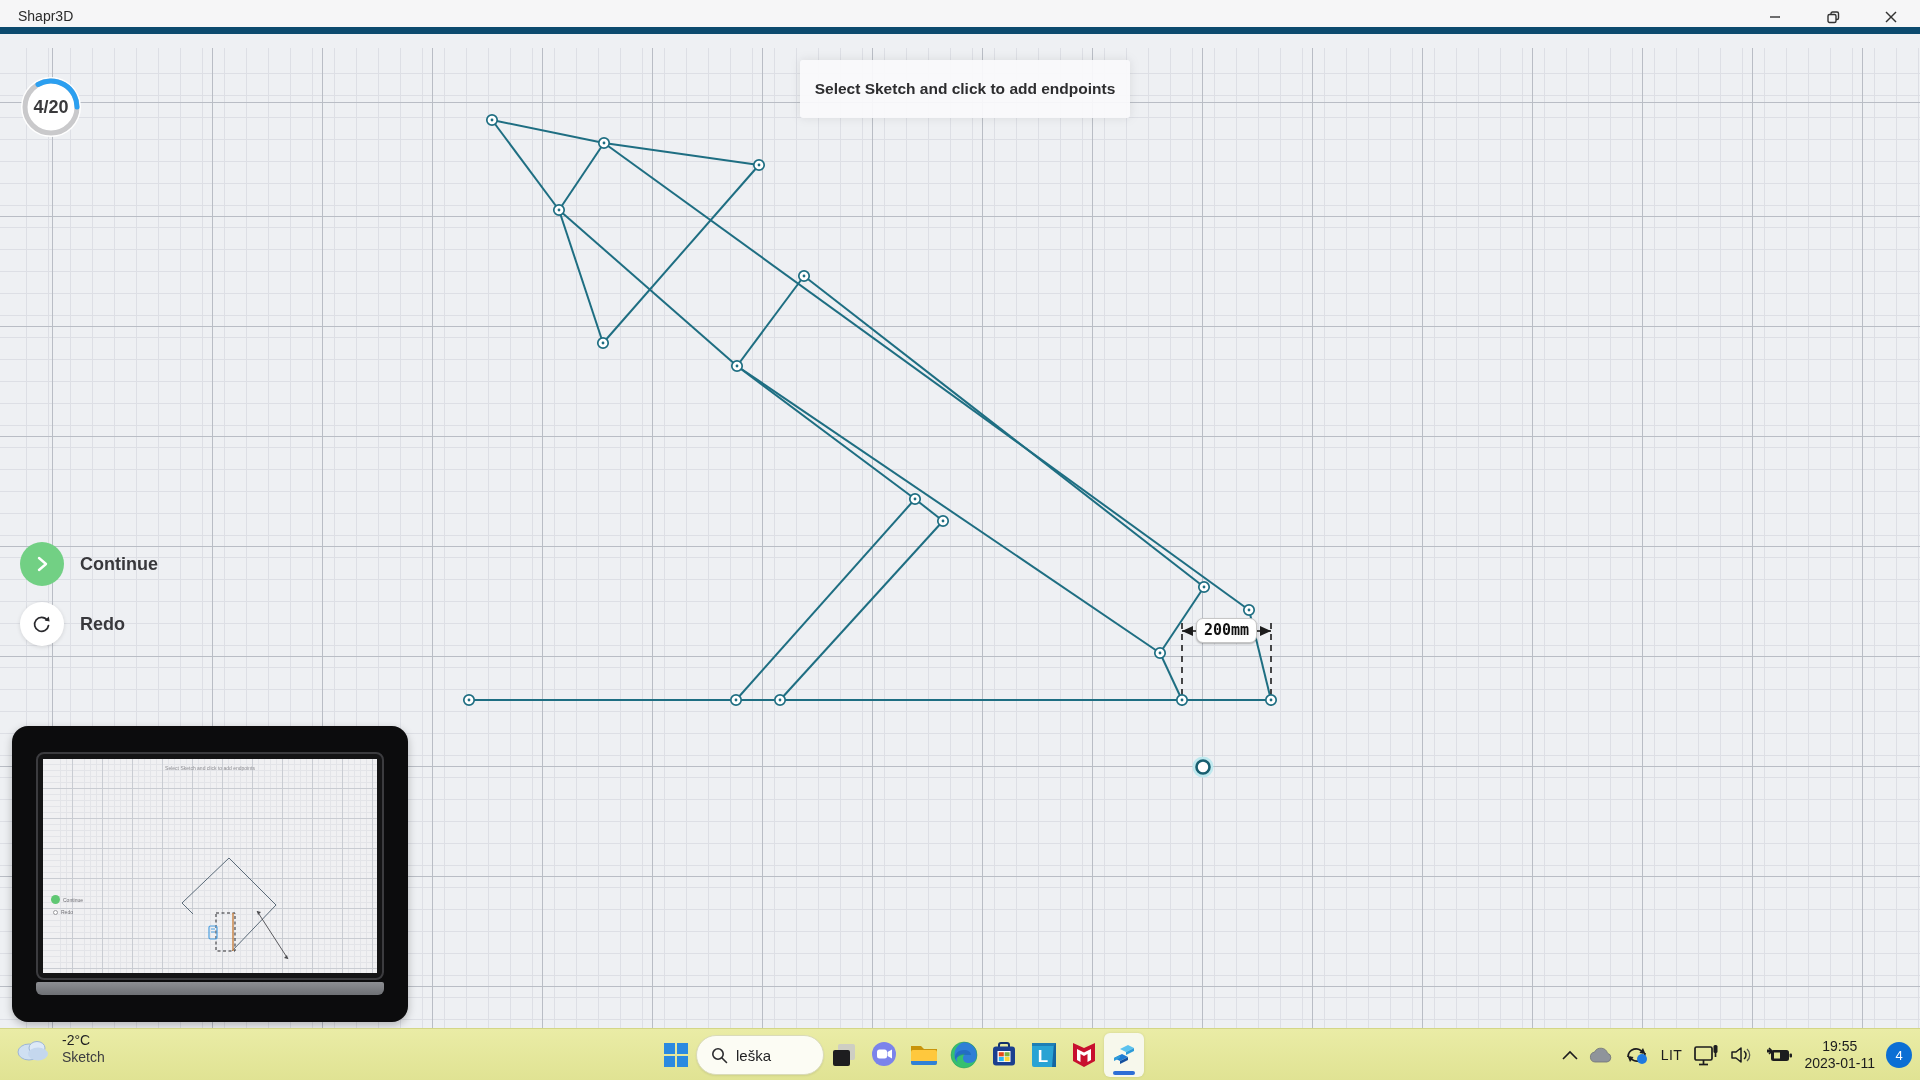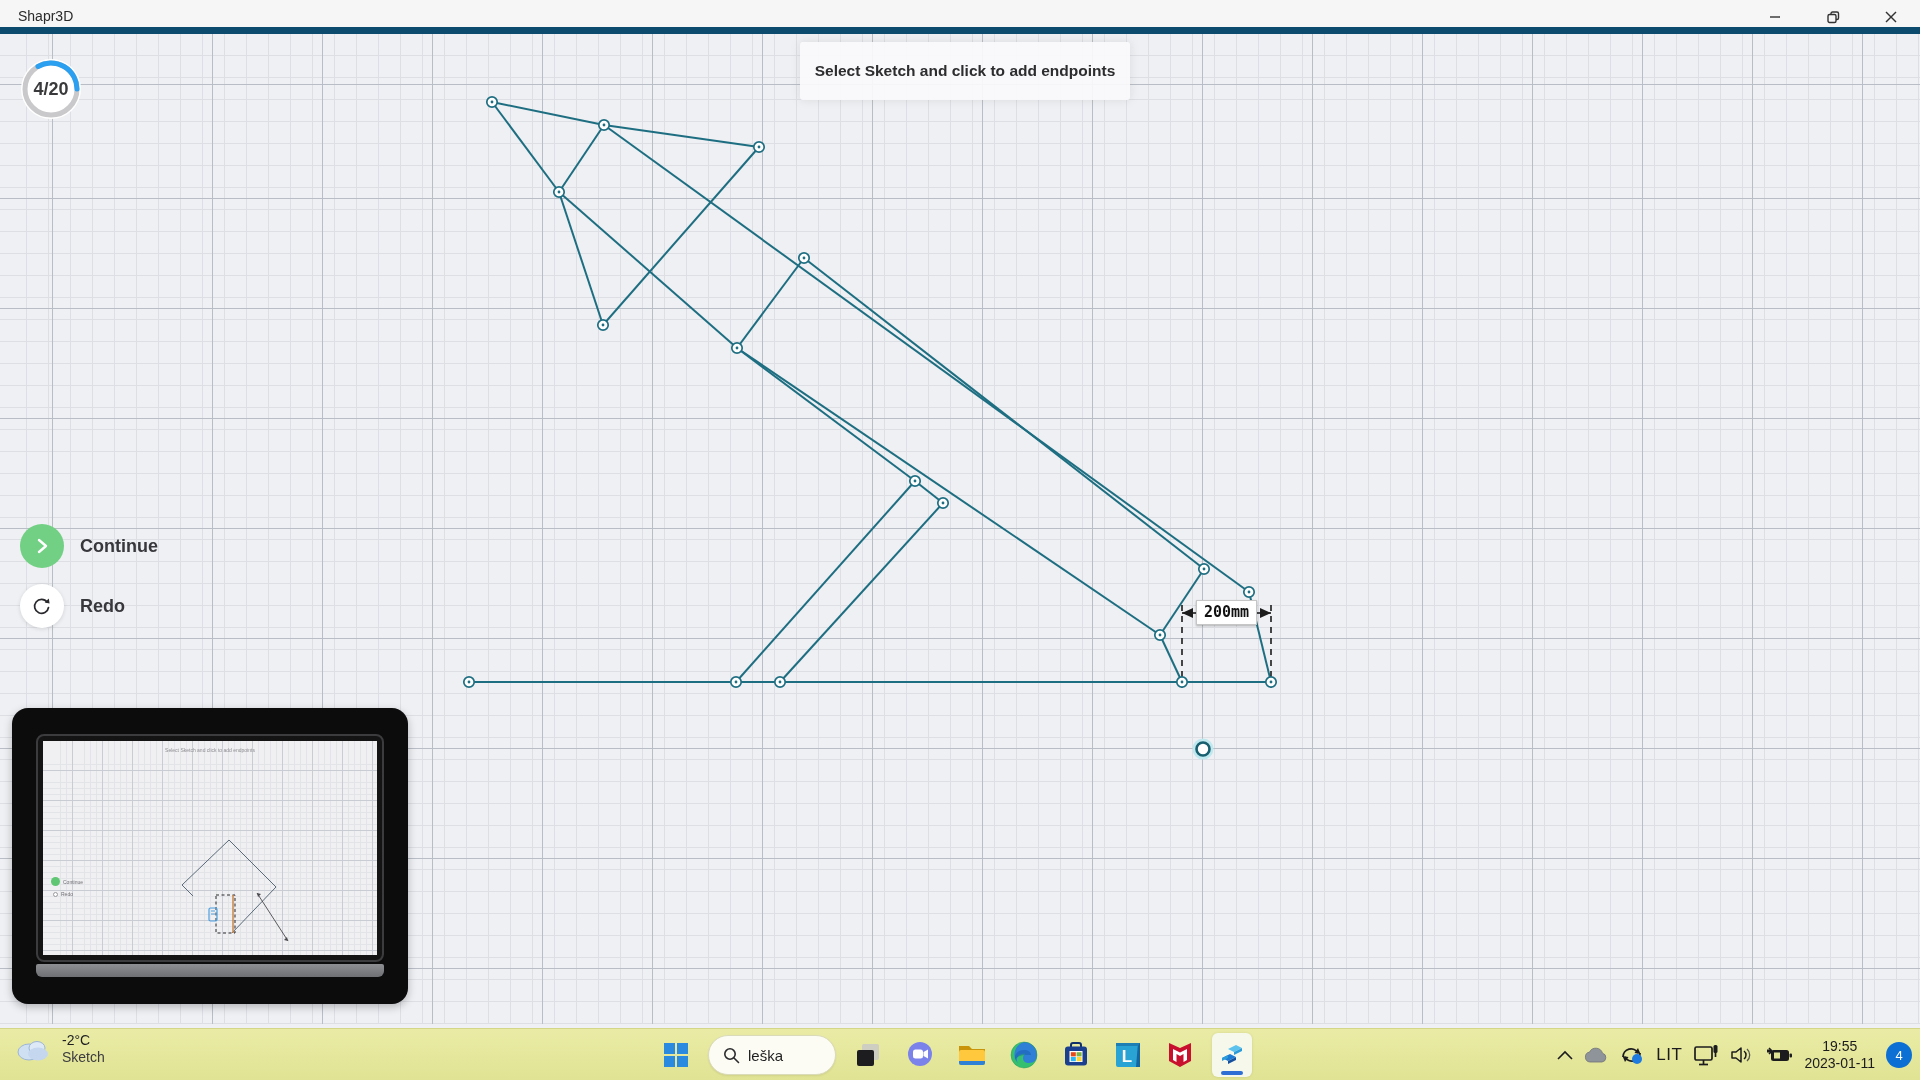--- a/index.html
+++ b/index.html
@@ -8,21 +8,21 @@
 
   
   #titlebar { position:absolute; left:0; top:0; width:1920px; height:34px;
     background:#f6f6f7; border-bottom:7px solid #0c4a6e; z-index:30; }
   #app-title { position:absolute; left:18px; top:8px; font-size:14px; color:#2a2a2a; }
   .win-controls { position:absolute; right:0; top:0; height:34px; display:flex; }
   .win-btn { width:58px; height:34px; display:flex; align-items:center; justify-content:center; }
   .win-btn svg { stroke:#333; stroke-width:1.4; fill:none; }
 
   
-  #canvas { position:absolute; left:0; top:30px; width:1920px; height:994px;
+  #canvas { position:absolute; left:0; top:48px; width:1920px; height:994px;
     background-color:#eef0f3;
     background-image:
       repeating-linear-gradient(#0000 0 108.5px, #b9bdc5 108.5px 110px),
       repeating-linear-gradient(90deg, #0000 0 108.5px, #b9bdc5 108.5px 110px),
       repeating-linear-gradient(#0000 0 21px, #dddfe5 21px 22px),
       repeating-linear-gradient(90deg, #0000 0 21px, #dddfe5 21px 22px);
     background-position: 0 59px, 103px 0, 0 4px, 5px 0; }
   #sketch-svg { position:absolute; left:0; top:-34px; width:1920px; height:1080px; }
 
   
@@ -43,21 +43,21 @@
   #continue-action { left:20px; top:494px; }
   #redo-action { left:20px; top:554px; }
   .action-circle { width:44px; height:44px; border-radius:50%;
     display:flex; align-items:center; justify-content:center; }
   #continue-circle { background:#72d084; }
   #redo-circle { background:#ffffff; box-shadow:0 1px 4px rgba(0,0,0,0.12); }
   .action-label { font-size:18px; font-weight:600; color:#38383c; }
 
   
   #dim-pill { position:absolute; background:#fff; border:1px solid #c6c6c6;
-    border-radius:0; box-shadow:0 1px 2px rgba(0,0,0,0.28);
+    border-radius:7px; box-shadow:0 1px 2px rgba(0,0,0,0.28);
     font-family:"DejaVu Sans Mono", monospace; font-weight:bold; font-size:15px;
     color:#111; padding:1px 7px 2px 7px; line-height:20px; }
 
   
   #pip { position:absolute; left:12px; top:678px; width:396px; height:296px; z-index:20; }
   #pip-body { position:absolute; left:0; top:0; width:396px; height:296px;
     background:#0c0c0d; border-radius:16px; box-shadow:0 3px 8px rgba(0,0,0,0.25); }
   #pip-screen { position:absolute; left:24px; top:26px; width:348px; height:228px;
     background:#141415; border:2px solid #3c3c3f; border-radius:8px; }
   #pip-display { position:absolute; left:5px; top:5px; width:334px; height:214px;
@@ -79,34 +79,34 @@
   #pip-mini-svg { position:absolute; left:0; top:0; width:334px; height:214px; }
 
   
   #taskbar { position:absolute; left:0; top:1028px; width:1920px; height:52px;
     background:linear-gradient(#eaeca6,#e0e393); border-top:1px solid #d3d687; z-index:40; }
   #weather { position:absolute; left:14px; top:3px; display:flex; align-items:center; gap:10px; }
   #weather-icon { width:38px; height:28px; }
   #weather-temp { font-size:14px; color:#1f1f22; line-height:17px; }
   #weather-cond { font-size:14px; color:#3c3c40; line-height:17px; }
 
-  #task-center { position:absolute; left:656px; top:0; height:52px; display:flex; align-items:center; gap:12px; }
+  #task-center { position:absolute; left:656px; top:0; height:52px; display:flex; align-items:center; }
   .task-btn { width:40px; height:44px; border-radius:6px; display:flex; align-items:center;
     justify-content:center; position:relative; }
   #search-box { width:128px; height:40px; background:#fcfcf4; border:1px solid #dadbb9;
     border-radius:20px; display:flex; align-items:center; gap:8px; padding:0 14px;
     box-shadow:0 1px 2px rgba(0,0,0,0.08); }
   #search-text { font-size:15px; color:#1e1e20; }
   #shapr-btn { background:#f7f8ec; box-shadow:0 0 3px rgba(0,0,0,0.10); }
   #shapr-underline { position:absolute; left:9px; bottom:2px; width:22px; height:4px;
     border-radius:2px; background:#2e6fd6; }
 
   #tray { position:absolute; right:8px; top:0; height:52px; display:flex; align-items:center; gap:11px; }
   .tray-icon { display:flex; align-items:center; justify-content:center; }
-  #lang-label { font-size:17px; color:#1c1c1e; letter-spacing:0.5px; }
+  #lang-label { font-size:14px; color:#1c1c1e; letter-spacing:0.5px; }
   #clock { text-align:center; font-size:14px; color:#1c1c1e; line-height:17px; }
   #badge { width:26px; height:26px; border-radius:50%; background:#0b6fd4; color:#fff;
     display:flex; align-items:center; justify-content:center; font-size:13px; }
 </style>
 </head>
 <body>
 
 <div id="titlebar">
   <span id="app-title">Shapr3D</span>
   <div class="win-controls">

